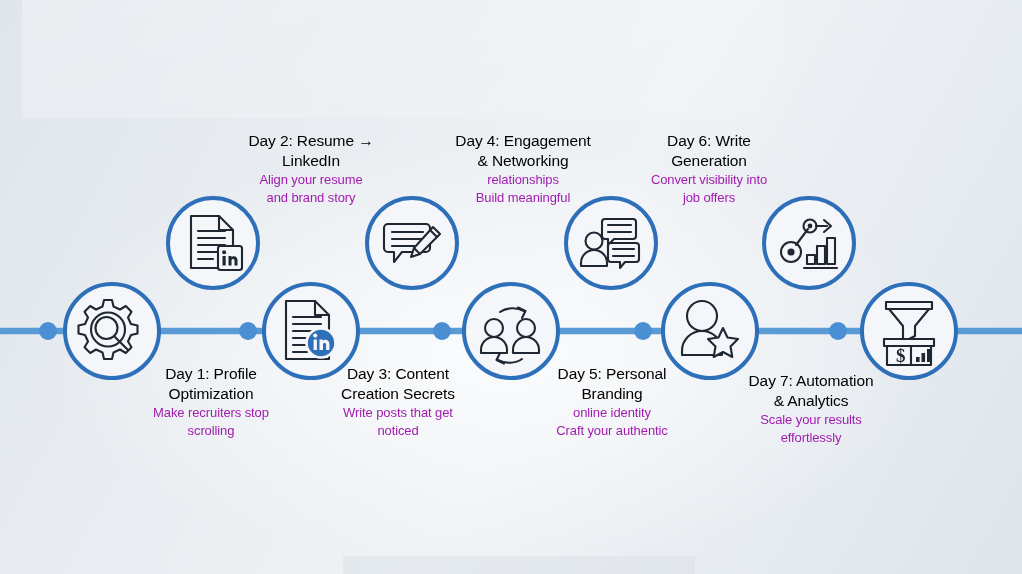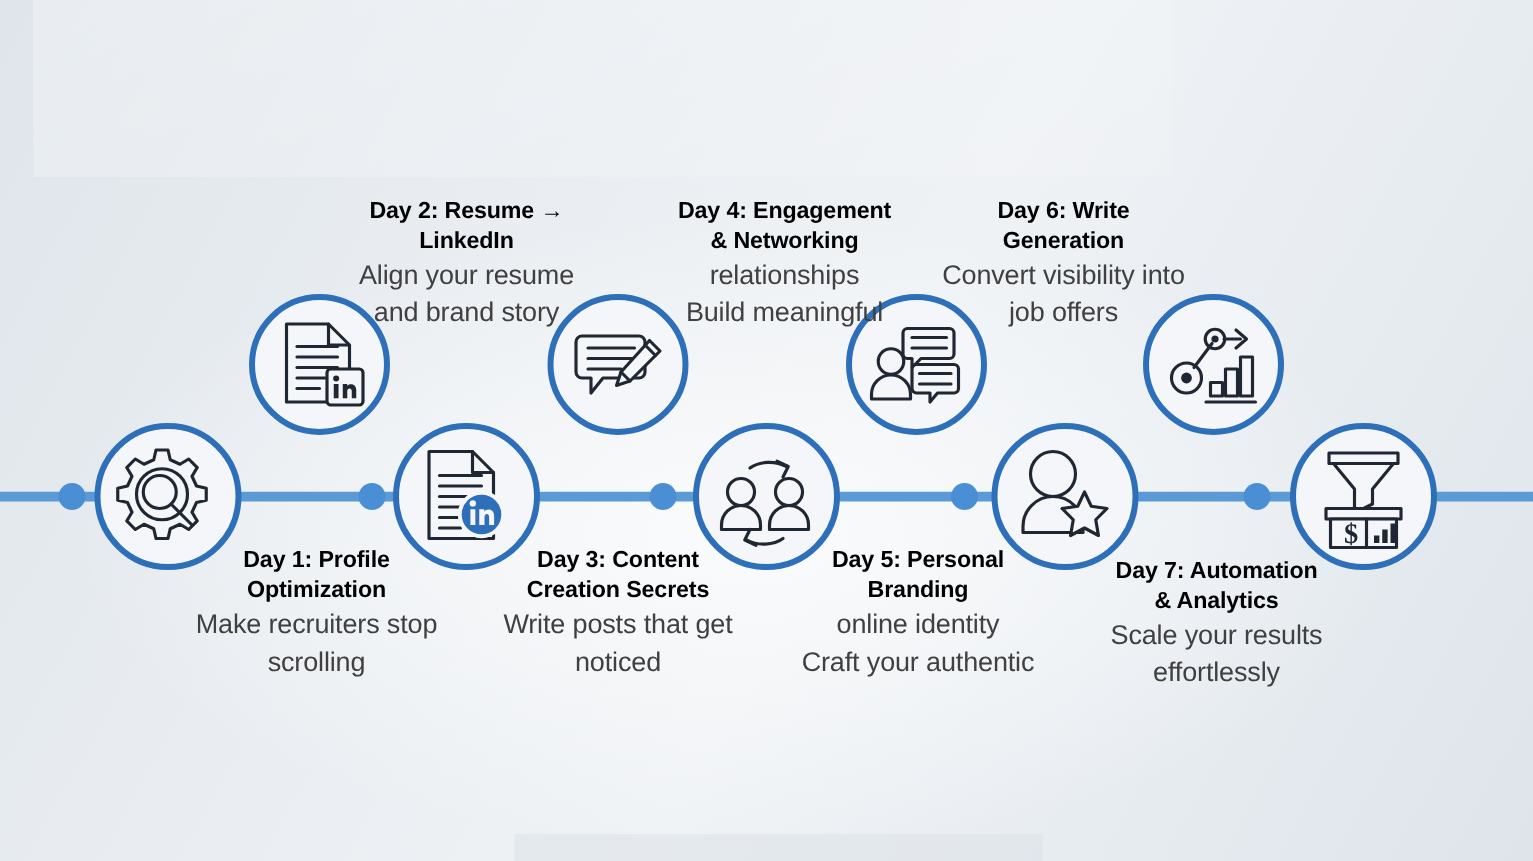--- a/index.html
+++ b/index.html
@@ -33,29 +33,29 @@
 
   
   .caption {
     position:absolute;
     text-align:center;
     line-height:1.30;
     color:#1B1B1B;
   }
   .caption .title {
     display:block;
-    font-weight:bold;
+    font-weight:normal;
     font-size:15.5px;
     color:#000000;
     letter-spacing:-0.1px;
   }
   .caption .desc {
     display:block;
-    font-size:18px;
-    color:#404040;
+    font-size:13px;
+    color:#a21caf;
     margin-top:1px;
     letter-spacing:-0.1px;
   }
 </style>
 </head>
 <body>
 
 <div class="panel-top"></div>
 <div class="panel-bottom"></div>
 
@@ -251,21 +251,21 @@
     <span class="desc">scrolling</span>
   </div>
 
   <div class="caption" style="left:221px; top:131px; width:180px;">
     <span class="title">Day 2: Resume →</span>
     <span class="title">LinkedIn</span>
     <span class="desc">Align your resume</span>
     <span class="desc">and brand story</span>
   </div>
 
-  <div class="caption" style="left:322px; top:364px; width:180px;">
+  <div class="caption" style="left:308px; top:364px; width:180px;">
     <span class="title">Day 3: Content</span>
     <span class="title">Creation Secrets</span>
     <span class="desc">Write posts that get</span>
     <span class="desc">noticed</span>
   </div>
 
   <div class="caption" style="left:431px; top:131px; width:184px;">
     <span class="title">Day 4: Engagement</span>
     <span class="title">&amp; Networking</span>
     <span class="desc">relationships</span>

